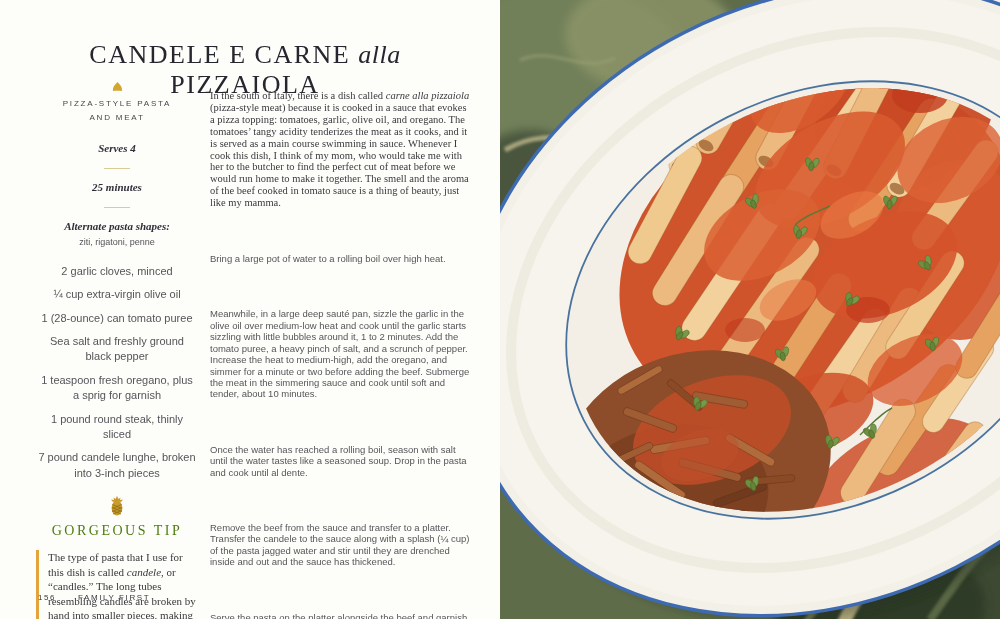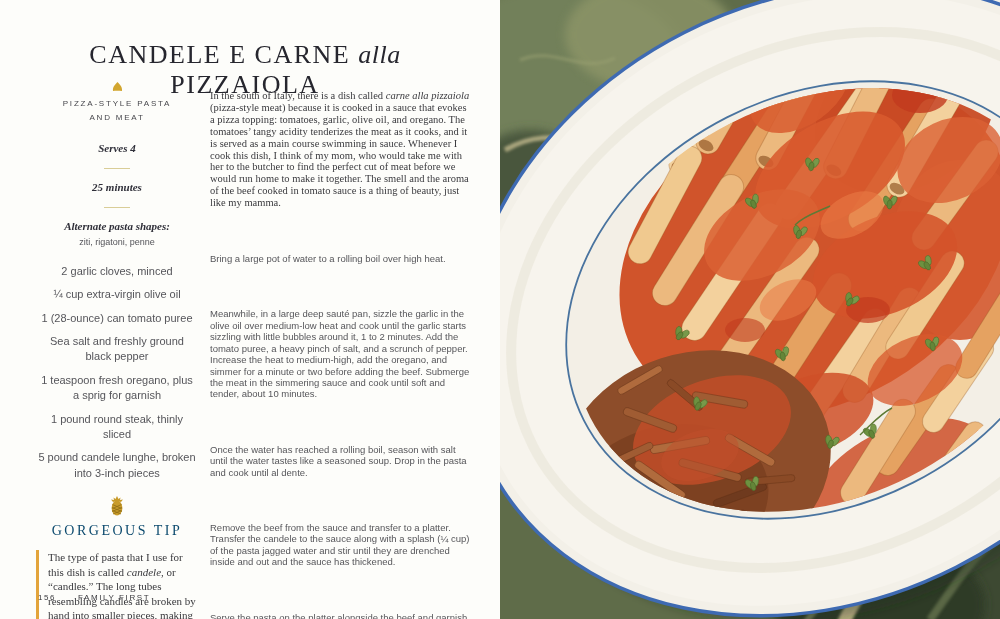--- a/index.html
+++ b/index.html
@@ -21,21 +21,21 @@
   .meta { font-family:"Liberation Serif", serif; font-style:italic; font-weight:bold;
           font-size:11px; color:#2f2f39; line-height:1.45; }
   .serves { margin-top:16px; }
   .divider { width:26px; height:1px; background:#d9cd97; margin:11px auto; }
   .alt-value { font-family:"Liberation Sans", sans-serif; font-size:9px; color:#55555a; margin-top:2px; }
   .ingredients { list-style:none; margin-top:17px; }
   .ingredients li { font-family:Liberation Sans, sans-serif; font-size:11px; color:#55555a;
                     line-height:1.4; margin:0 auto 8px; width:160px; }
   .pine-ic { line-height:0; margin-top:14px; }
   .tip-title { font-family:"Liberation Serif", serif; font-size:14px; letter-spacing:2.5px;
-               color:#0c4a6e; margin:6px 0 11px; }
+               color:#4d7c0f; margin:6px 0 11px; }
   .tip-box { border-left:3px solid #e3a43b; padding-left:9px; margin-left:8px; width:160px;
              text-align:left; font-family:"Liberation Serif", serif; font-size:11px;
              line-height:14.6px; color:#38383c; }
 
   .bodycol { position:absolute; left:210px; top:90px; width:262px; }
   .intro { font-family:"Liberation Serif", serif; font-size:10.5px; line-height:11.9px;
            color:#3a3a3e; margin-bottom:13px; }
   .step { font-family:"Liberation Sans", sans-serif; font-size:9.5px; line-height:11.4px;
           color:#56565a; margin-bottom:11px;margin-top:44px; }
 
@@ -75,21 +75,21 @@
       <div class="meta">Alternate pasta shapes:</div>
       <div class="alt-value">ziti, rigatoni, penne</div>
 
       <ul class="ingredients">
         <li>2 garlic cloves, minced</li>
         <li>¼ cup extra-virgin olive oil</li>
         <li>1 (28-ounce) can tomato puree</li>
         <li>Sea salt and freshly ground black pepper</li>
         <li>1 teaspoon fresh oregano, plus a sprig for garnish</li>
         <li>1 pound round steak, thinly sliced</li>
-        <li>5 pound candele lunghe, broken into 3-inch pieces</li>
+        <li>7 pound candele lunghe, broken into 3-inch pieces</li>
       </ul>
 
       <div class="pine-ic">
         <svg width="18" height="22" viewBox="0 0 18 22">
           <path d="M9 1 L10.5 4 L12.5 2.5 L12 5 L15 4.5 L13 7 L9 6 L5 7 L3 4.5 L6 5 L5.5 2.5 L7.5 4 Z" fill="#C89B2A"></path>
           <ellipse cx="9" cy="13" rx="5.4" ry="7.6" fill="#C89B2A"></ellipse>
           <path d="M4.5 9.5 L13.5 13.5 M4 12.5 L14 16.5 M4.5 15.5 L13 19 M13.5 9.5 L4.5 13.5 M14 12.5 L4 16.5 M13.5 15.5 L5 19" stroke="#8F6D14" stroke-width=".8" fill="none"></path>
         </svg>
       </div>
       <div class="tip-title">GORGEOUS TIP</div>

